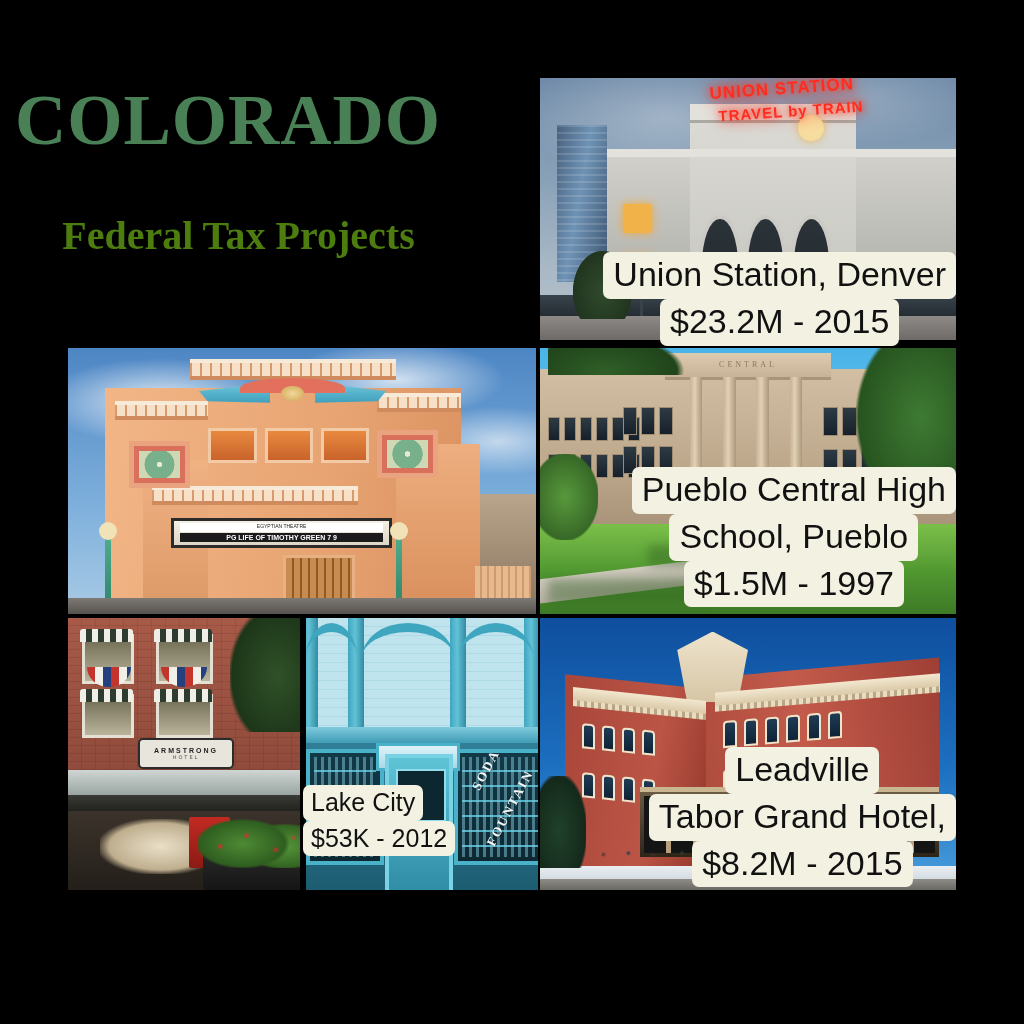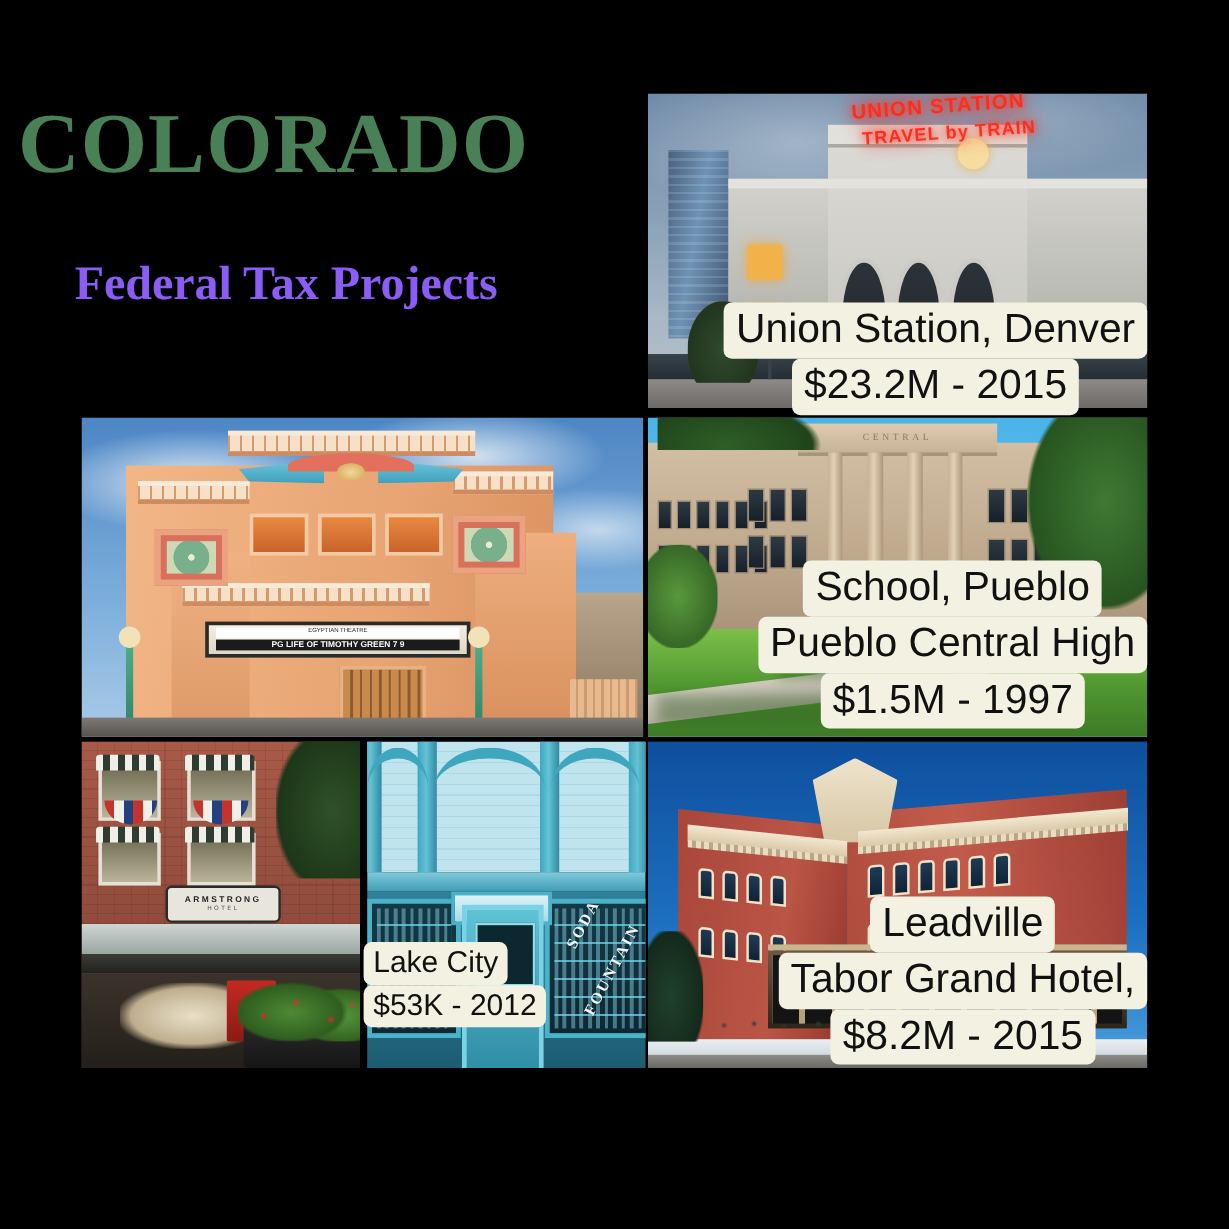--- a/index.html
+++ b/index.html
@@ -10,21 +10,21 @@
   
   .title-wrap{position:absolute;left:0;top:85px;width:456px;text-align:center;}
   .main-title{
     font-family:"Liberation Serif","DejaVu Serif",serif;
     font-weight:700;font-size:71px;line-height:1.0;
     letter-spacing:1px;color:#4a8055;margin:0;
   }
   .sub-title{
     font-family:"Liberation Serif","DejaVu Serif",serif;
     font-weight:700;font-size:40px;line-height:1.0;
-    color:#8b5cf6;margin:60px 0 0 0;padding-left:21px;
+    color:#4d7c0f;margin:60px 0 0 0;padding-left:21px;
   }
 
   
   .photo{position:absolute;overflow:hidden;background:#222;}
 
   
   .caplines{position:absolute;display:flex;flex-direction:column;z-index:40;}
   .caplines.right{align-items:center;}
   .caplines.left{align-items:flex-start;}
   .capline{
@@ -496,22 +496,22 @@
     <div class="tg-road"></div>
     <div class="tg-evergreen"></div>
   </div>
 
   <div class="caplines right cap-lg" style="right:68px;top:252px;">
     <span class="capline">Union Station, Denver</span>
     <span class="capline">$23.2M - 2015</span>
   </div>
 
   <div class="caplines right cap-lg" style="right:68px;top:467px;">
+    <span class="capline">Pueblo Central High</span>
     <span class="capline">School, Pueblo</span>
-    <span class="capline">Pueblo Central High</span>
     <span class="capline">$1.5M - 1997</span>
   </div>
 
 
 
   <div class="caplines left cap-sm" style="left:303px;top:785px;">
     <span class="capline">Lake City</span>
     <span class="capline">$53K - 2012</span>
   </div>
 

